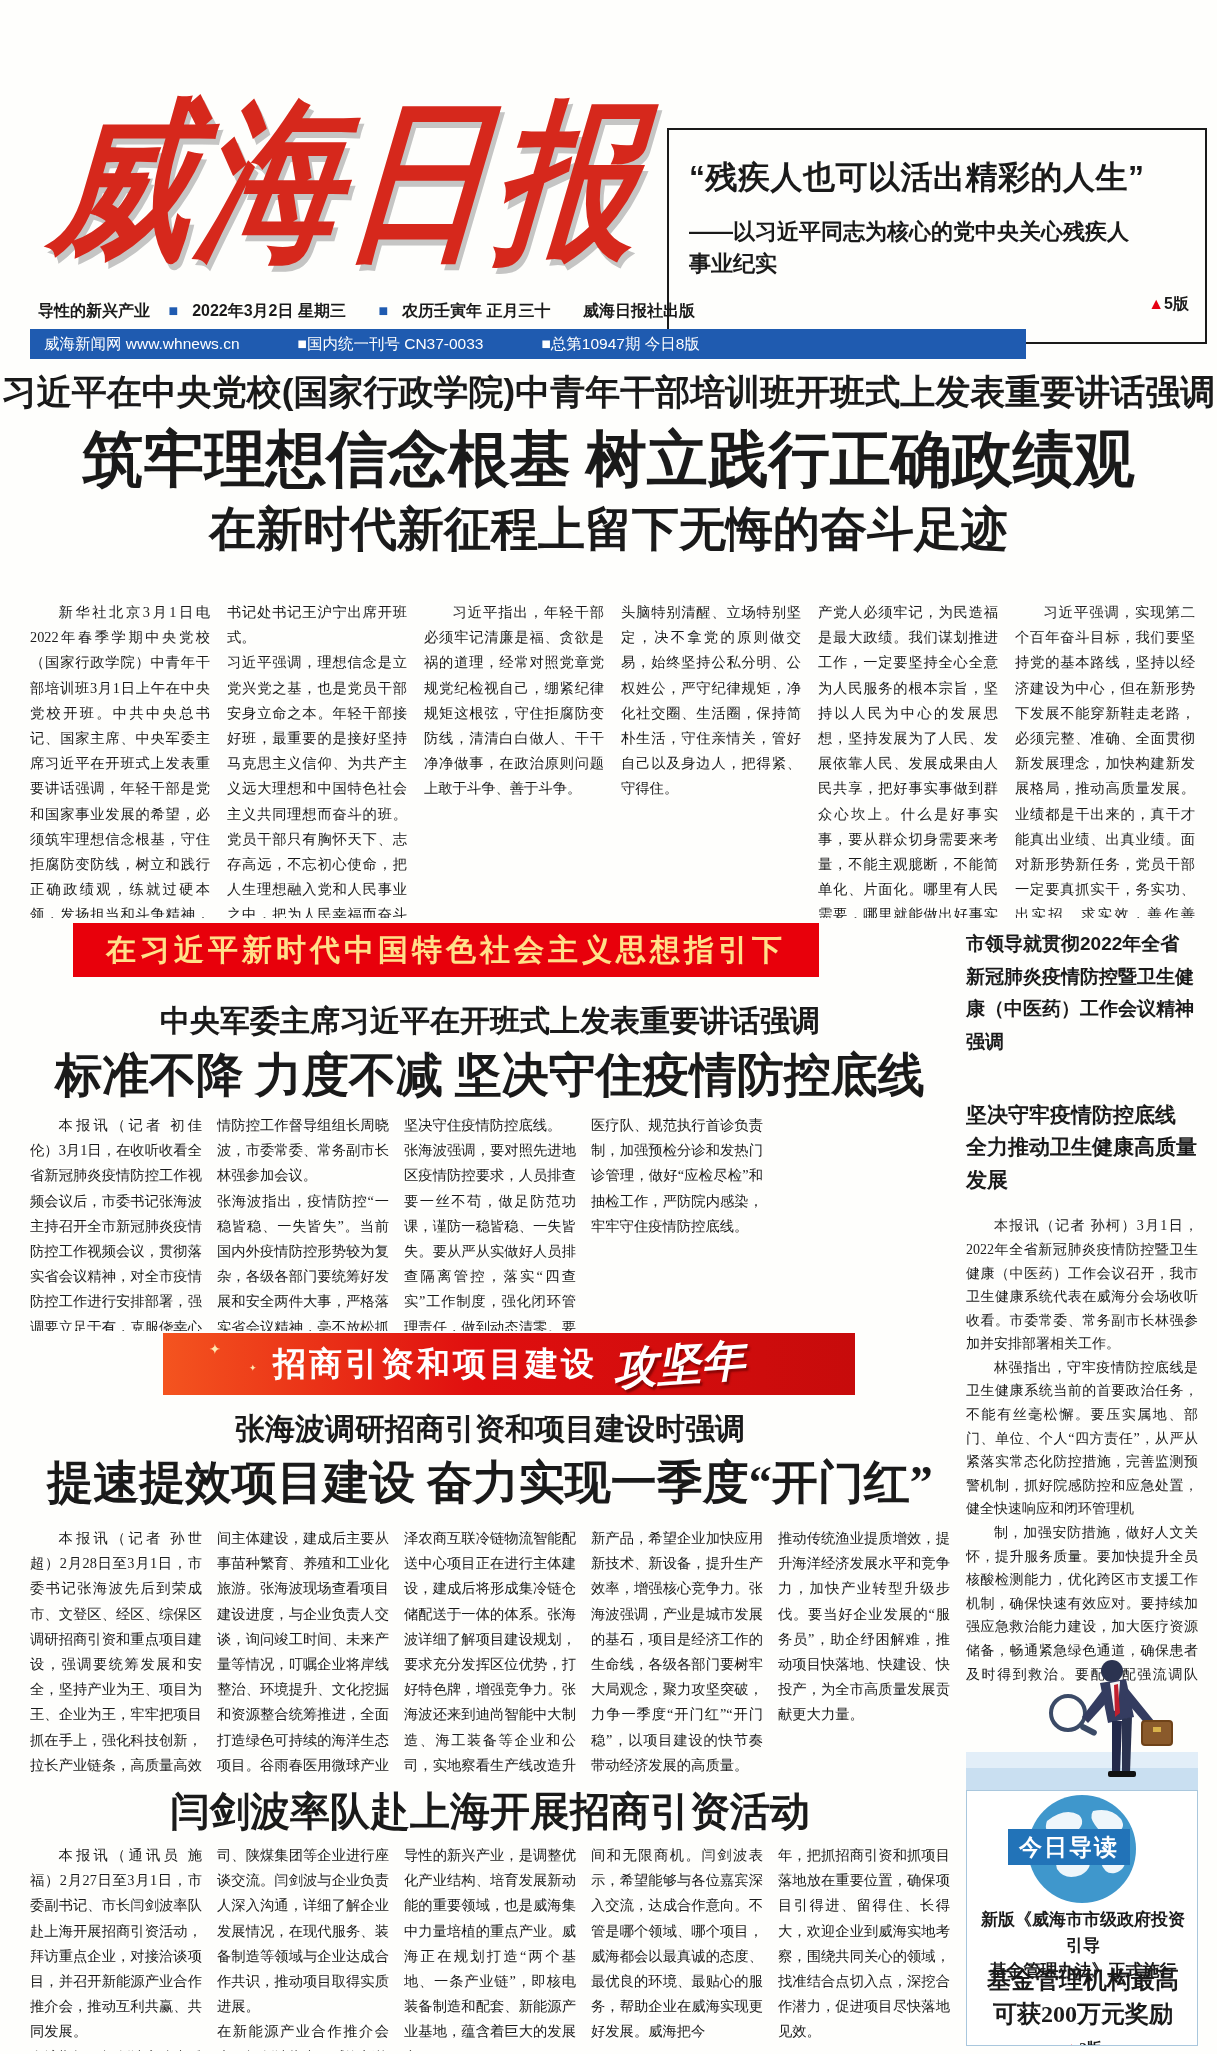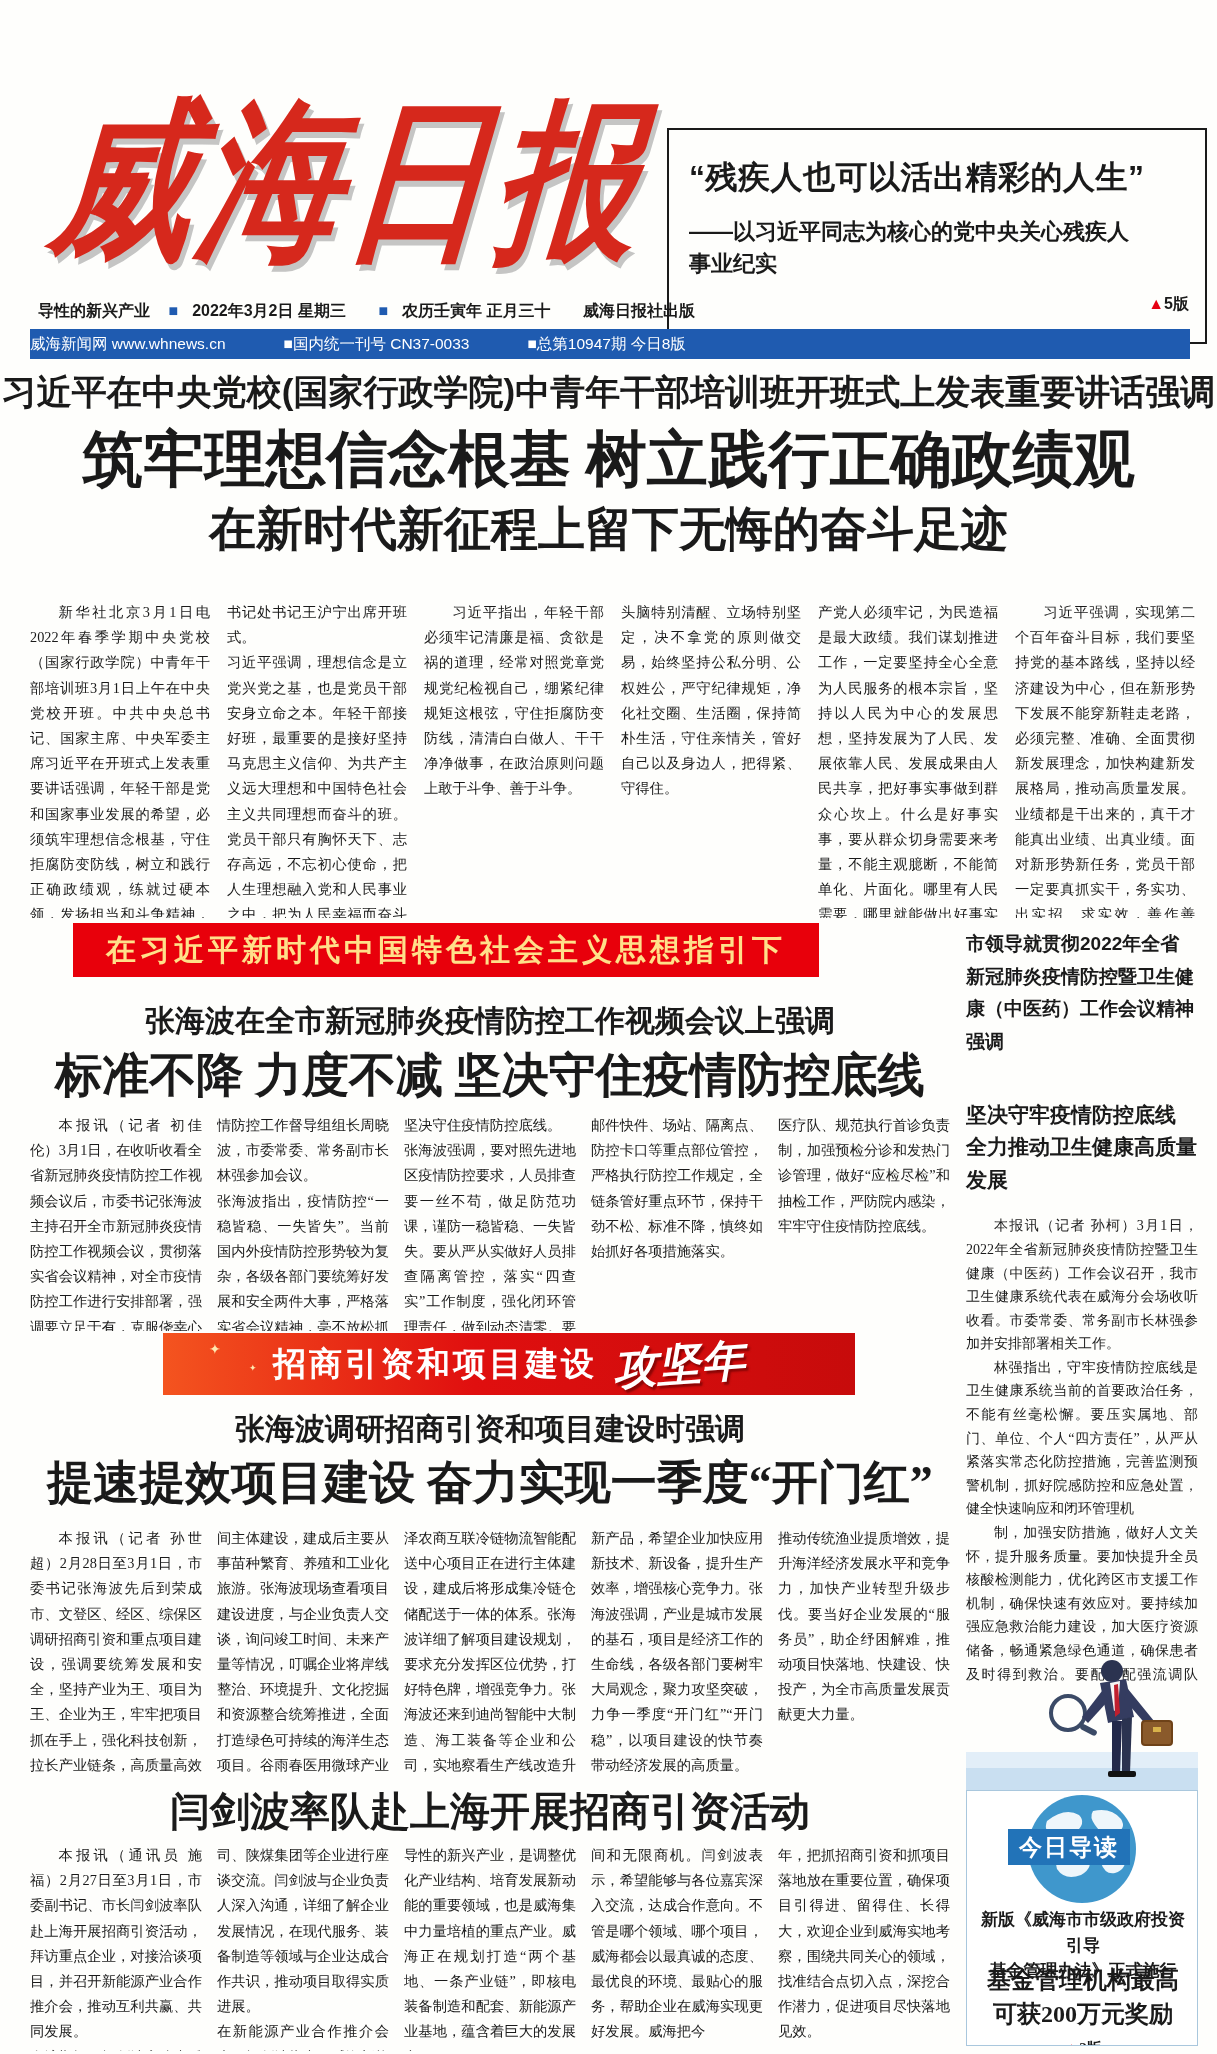--- a/index.html
+++ b/index.html
@@ -17,23 +17,23 @@
             font-family:"Liberation Sans",sans-serif;}
   .quote-head{font-size:32px;font-weight:bold;letter-spacing:0.5px;white-space:nowrap;}
   .quote-sub{margin-top:16px;font-size:22px;font-weight:600;line-height:1.45;white-space:pre-line;}
   .quote-ref{margin-top:14px;text-align:right;font-size:16px;font-weight:bold;}
   .tri{color:#e60012;}
   
   .info-line{position:absolute;left:38px;top:301px;width:640px;font-family:"Liberation Sans",sans-serif;
             font-size:16px;font-weight:600;white-space:nowrap;}
   .info-line .sq{color:#1f5bb0;}
   .info-line span{margin-right:14px;}
-  .newsbar{position:absolute;left:30px;top:329px;width:1160px;height:30px;background:#1f5bb0;
+  .newsbar{position:absolute;left:30px;top:329px;width:996px;height:30px;background:#1f5bb0;
             color:#fff;font-family:"Liberation Sans",sans-serif;font-size:15.5px;line-height:30px;
-            display:flex;gap:58px;box-sizing:border-box;}
+            display:flex;gap:58px;padding-left:14px;box-sizing:border-box;}
   
   .lead-kicker{position:absolute;left:0;top:369px;width:1217px;text-align:center;
             font-family:"Liberation Sans",sans-serif;font-size:35px;font-weight:700;white-space:nowrap;}
   .hl{position:absolute;left:0;width:1217px;text-align:center;font-weight:900;
             font-family:"Liberation Serif",serif;white-space:nowrap;}
   .lead-h1{top:419px;font-size:61px;}
   .lead-h2{top:498px;font-size:47px;}
   .cols{position:absolute;display:flex;overflow:hidden;}
   .col{font-size:14.3px;line-height:25.2px;text-align:justify;white-space:pre-line;overflow:hidden;}
   .ind{text-indent:2em;}
@@ -125,29 +125,28 @@
 中共中央政治局常委、中央</div>
     <div class="col">书记处书记王沪宁出席开班式。
 习近平强调，理想信念是立党兴党之基，也是党员干部安身立命之本。年轻干部接好班，最重要的是接好坚持马克思主义信仰、为共产主义远大理想和中国特色社会主义共同理想而奋斗的班。党员干部只有胸怀天下、志存高远，不忘初心使命，把人生理想融入党和人民事业之中，把为人民幸福而奋斗作为自己最大的幸福，才能拥有高尚的、充实的人生。</div>
     <div class="col ind">习近平指出，年轻干部必须牢记清廉是福、贪欲是祸的道理，经常对照党章党规党纪检视自己，绷紧纪律规矩这根弦，守住拒腐防变防线，清清白白做人、干干净净做事，在政治原则问题上敢于斗争、善于斗争。</div>
     <div class="col">头脑特别清醒、立场特别坚定，决不拿党的原则做交易，始终坚持公私分明、公权姓公，严守纪律规矩，净化社交圈、生活圈，保持简朴生活，守住亲情关，管好自己以及身边人，把得紧、守得住。</div>
     <div class="col">产党人必须牢记，为民造福是最大政绩。我们谋划推进工作，一定要坚持全心全意为人民服务的根本宗旨，坚持以人民为中心的发展思想，坚持发展为了人民、发展依靠人民、发展成果由人民共享，把好事实事做到群众心坎上。什么是好事实事，要从群众切身需要来考量，不能主观臆断，不能简单化、片面化。哪里有人民需要，哪里就能做出好事实事，哪里就能创造业绩。业绩好不好，要看群众实际感受，由群众来评判。有些</div>
     <div class="col ind">习近平强调，实现第二个百年奋斗目标，我们要坚持党的基本路线，坚持以经济建设为中心，但在新形势下发展不能穿新鞋走老路，必须完整、准确、全面贯彻新发展理念，加快构建新发展格局，推动高质量发展。业绩都是干出来的，真干才能真出业绩、出真业绩。面对新形势新任务，党员干部一定要真抓实干，务实功、出实招、求实效，善作善成，坚决杜绝口号式、表态式、包装式落实的做法。对当务之急，要立说立行、紧抓快办，不能慢慢吞吞、拖拖拉拉。对长期任务，要保持战略定力和耐心，坚持一张蓝图绘到底，滴水穿石，久久为功。（下转第五版）</div>
   </div>
 
   <div class="banner1">在习近平新时代中国特色社会主义思想指引下</div>
-  <div class="kicker2 epi-kicker">张海波在全市新冠肺炎疫情防控工作视频会议上强调</div>
+  <div class="kicker2 epi-kicker">中央军委主席习近平在开班式上发表重要讲话强调</div>
   <div class="hl epi-hl">标准不降 力度不减 坚决守住疫情防控底线</div>
   <div class="cols epi-cols">
     <div class="col ind">本报讯（记者 初佳伦）3月1日，在收听收看全省新冠肺炎疫情防控工作视频会议后，市委书记张海波主持召开全市新冠肺炎疫情防控工作视频会议，贯彻落实省会议精神，对全市疫情防控工作进行安排部署，强调要立足于有，克服侥幸心理、松劲心态，坚决做到“杜绝原发性疫情、严防输入性疫情、织牢常态化防控”。省疫</div>
     <div class="col">情防控工作督导组组长周晓波，市委常委、常务副市长林强参加会议。
 张海波指出，疫情防控“一稳皆稳、一失皆失”。当前国内外疫情防控形势较为复杂，各级各部门要统筹好发展和安全两件大事，严格落实省会议精神，毫不放松抓好“外防输入、内防反弹”各项措施，动作不变形、工作不懈怠、标准不降低，</div>
     <div class="col">坚决守住疫情防控底线。
 张海波强调，要对照先进地区疫情防控要求，人员排查要一丝不苟，做足防范功课，谨防一稳皆稳、一失皆失。要从严从实做好人员排查隔离管控，落实“四查实”工作制度，强化闭环管理责任，做到动态清零。要筑牢基层防线，狠抓</div>
-    <div class="col">邮件快件、场站、隔离点、防控卡口等重点部位管控，严格执行防控工作规定，全链条管好重点环节，保持干劲不松、标准不降，慎终如始抓好各项措施落实。</div>
     <div class="col">医疗队、规范执行首诊负责制，加强预检分诊和发热门诊管理，做好“应检尽检”和抽检工作，严防院内感染，牢牢守住疫情防控底线。</div>
   </div>
 
   <div class="banner2">
     <span class="spark s1">✦</span>
     <span class="spark s2">✦</span>
     <span class="lbl">招商引资和项目建设</span>
     <span class="script">攻坚年</span>
   </div>
   <div class="kicker2 prj-kicker">张海波调研招商引资和项目建设时强调</div>

